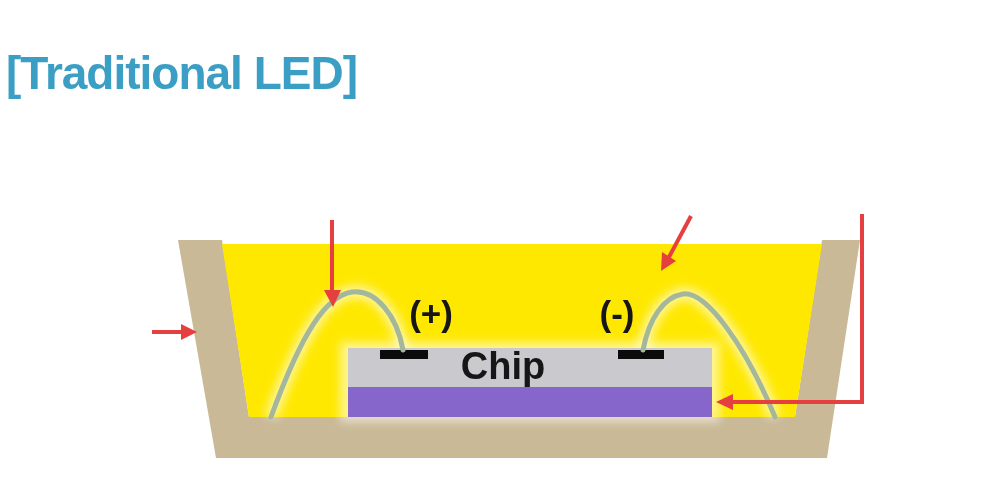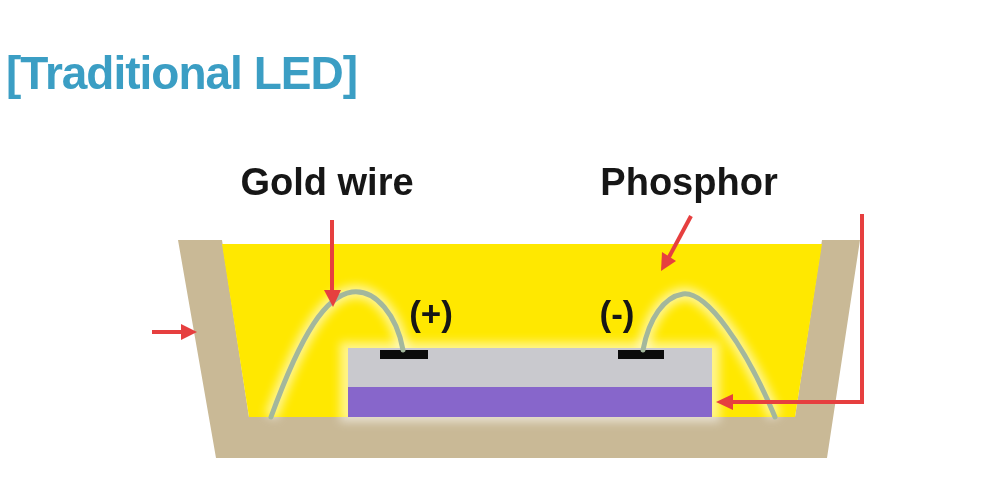--- a/index.html
+++ b/index.html
@@ -71,18 +71,17 @@
     </g>
 
     <g color="#E63F3F">
       <line x1="152" y1="332" x2="185" y2="332" stroke="currentColor" stroke-width="4"></line>
       <polygon points="197,332 181,324 181,340" fill="currentColor"></polygon>
     </g>
   </svg>
 
   <h1 class="title">[Traditional LED]</h1>
 
-  <div class="lbl lbl-gold">Gold wire</div>
-  <div class="lbl lbl-phosphor">Phosphor</div>
   <div class="lbl lbl-plus">(+)</div>
   <div class="lbl lbl-minus">(-)</div>
+  <div class="lbl lbl-chip">Chip</div>
 
 </div>
 
 </body></html>

